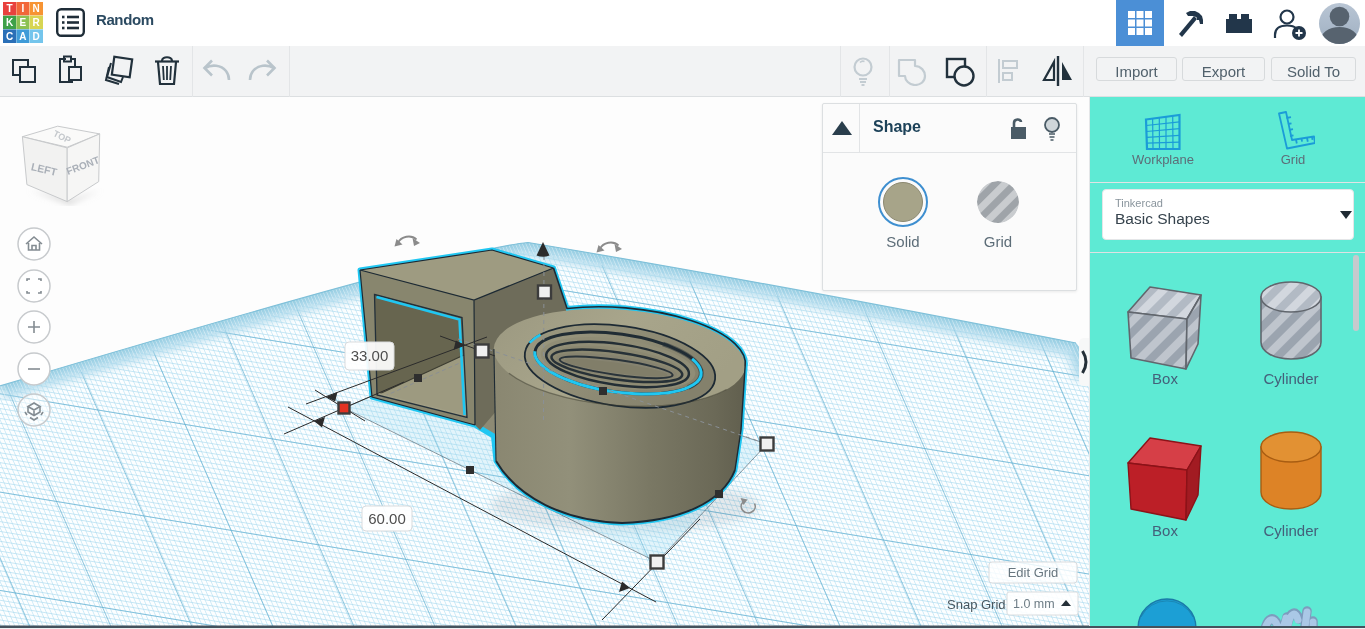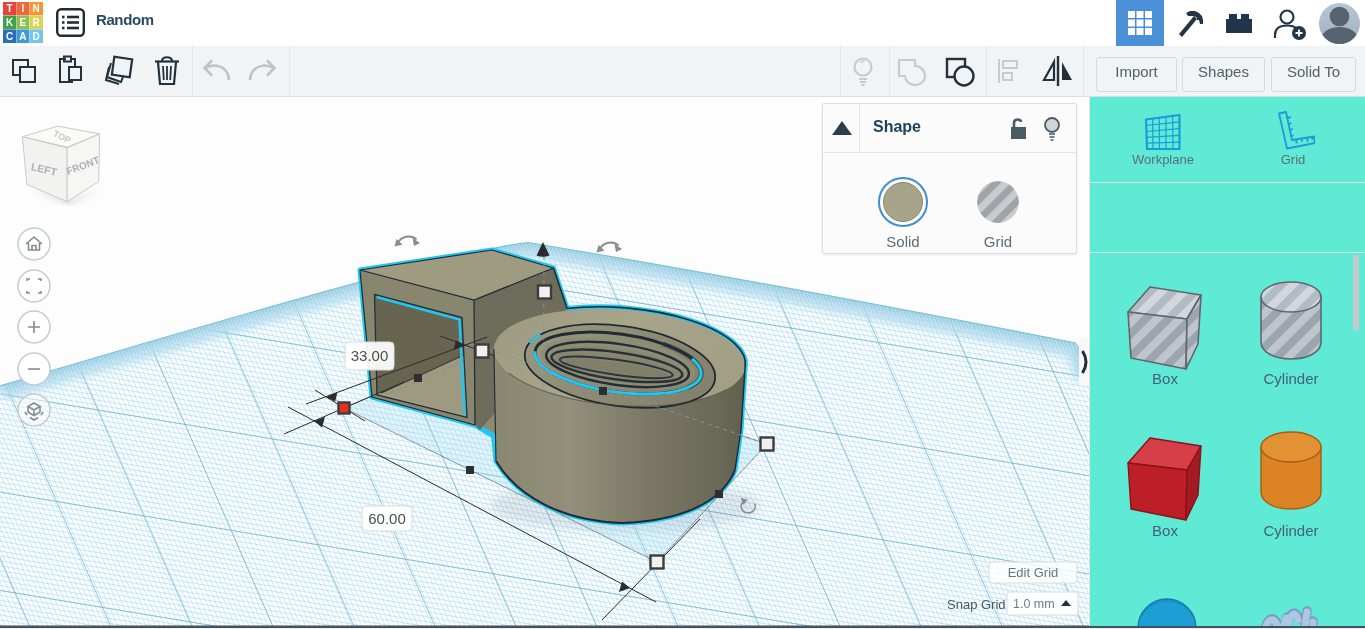--- a/index.html
+++ b/index.html
@@ -2,21 +2,21 @@
 <html><head>
 <meta charset="utf-8">
 <style>
   * { margin:0; padding:0; box-sizing:border-box; }
   html,body { width:1365px; height:629px; overflow:hidden; font-family:"Liberation Sans", sans-serif; background:#fff; }
   #stage { position:relative; width:1365px; height:629px; }
   .abs { position:absolute; }
   
   #header { position:absolute; left:0; top:0; width:1365px; height:46px; background:#fff; }
   #toolbar { position:absolute; left:0; top:46px; width:1365px; height:51px; background:#f2f3f4; border-bottom:1px solid #dcdfe1; }
-  .tbtn { position:absolute; top:11px; height:35px; border:1px solid #d7dadc; border-radius:3px; color:#51616c; font-size:15px; line-height:28px; text-align:center; }
+  .tbtn { position:absolute; top:11px; height:24px; border:1px solid #d7dadc; border-radius:3px; color:#51616c; font-size:15px; line-height:28px; text-align:center; }
   .sep { position:absolute; top:0; width:1px; height:51px; background:#e3e5e7; }
   
   #rpanel { position:absolute; left:1089px; top:97px; width:332px; height:532px; background:#5eead4; border-left:1px solid #e4e6e8; }
   .plabel { position:absolute; color:#5d6d78; font-size:15px; text-align:center; }
 </style>
 </head>
 <body>
 <div id="stage">
 
   <svg id="canvas" class="abs" style="left:0;top:0" width="1365" height="629" viewBox="0 0 1365 629">
@@ -381,25 +381,25 @@
       <rect x="7" y="15" width="9" height="7" fill="none" stroke="#c3ccd2" stroke-width="2"></rect>
     </svg>
     <div class="sep" style="left:986px"></div>
     <svg class="abs" style="left:1040px;top:10px" width="36" height="30" viewBox="0 0 36 30">
       <line x1="18" y1="0" x2="18" y2="30" stroke="#22313c" stroke-width="2.4"></line>
       <path d="M14,6 L14,24 L4,24 Z" fill="none" stroke="#22313c" stroke-width="2.2"></path>
       <path d="M22,6 L22,24 L32,24 Z" fill="#22313c"></path>
     </svg>
     <div class="sep" style="left:1083px"></div>
     <div class="tbtn" style="left:1096px;width:81px">Import</div>
-    <div class="tbtn" style="left:1182px;width:83px">Shapes</div>
+    <div class="tbtn" style="left:1182px;width:83px">Export</div>
     <div class="tbtn" style="left:1271px;width:85px">Solid To</div>
   </div>
 
-  <div class="abs" style="left:822px;top:103px;width:255px;height:151px;background:#fbfbfb;border:1px solid #dcdfe1;border-radius:2px;box-shadow:0 1px 3px rgba(0,0,0,0.08)">
+  <div class="abs" style="left:822px;top:103px;width:255px;height:188px;background:#fbfbfb;border:1px solid #dcdfe1;border-radius:2px;box-shadow:0 1px 3px rgba(0,0,0,0.08)">
     <div class="abs" style="left:0;top:0;width:37px;height:48px;border-right:1px solid #e2e4e6">
       <svg class="abs" style="left:9px;top:17px" width="20" height="14" viewBox="0 0 20 14">
           <path d="M10,0 L20,14 L0,14 Z" fill="#2a3e4c"></path>
         </svg>
     </div>
     <div class="abs" style="left:50px;top:14px;font-size:16px;font-weight:bold;color:#1d4259">Shape</div>
     <svg class="abs" style="left:185px;top:13px" width="22" height="24" viewBox="0 0 22 24">
       <rect x="3" y="10" width="15" height="12" fill="#4a5b66"></rect>
       <path d="M6,10 L6,6 C6,1.5 13,1.5 13,5" fill="none" stroke="#4a5b66" stroke-width="2.6"></path>
     </svg>
@@ -439,20 +439,27 @@
     <div class="plabel" style="left:32px;top:55px;width:82px;font-size:13px">Workplane</div>
     <svg class="abs" style="left:183px;top:13px" width="42" height="42" viewBox="0 0 42 42">
       <g stroke="#1b9cd8" stroke-width="1.8" fill="none" stroke-linejoin="round">
         <path d="M13,2 L19,30 L41,26.5 L42,33 L14,38.5 L6,3.5 Z"></path>
         <path d="M13.5,8 L18,7.2 M15,14 L18.5,13.4 M16,20 L20,19.2 M17,26 L20.5,25.3 M23,29.5 L23.8,33.5 M28.5,28.6 L29.1,31.6 M34,27.7 L34.8,31.7 M39,26.9 L39.5,29.9"></path>
       </g>
     </svg>
     <div class="plabel" style="left:173px;top:55px;width:60px;font-size:13px">Grid</div>
     <div class="abs" style="left:0;top:85px;width:276px;height:1px;background:#e1e3e5"></div>
 
+    <div class="abs" style="left:12px;top:92px;width:252px;height:51px;background:#fff;border:1px solid #e4e6e8;border-radius:4px">
+      <div class="abs" style="left:12px;top:7px;font-size:11px;color:#8a959d">Tinkercad</div>
+      <div class="abs" style="left:12px;top:20px;font-size:15.5px;color:#36434d">Basic Shapes</div>
+      <svg class="abs" style="left:237px;top:21px" width="12" height="8" viewBox="0 0 12 8">
+          <path d="M0,0 L12,0 L6,8 Z" fill="#1f2a33"></path>
+        </svg>
+    </div>
     <div class="abs" style="left:0;top:155px;width:276px;height:1px;background:#dfe1e3"></div>
 
     <div class="abs" style="left:263px;top:158px;width:6px;height:76px;background:#c6cacd;border-radius:3px"></div>
 
     <svg class="abs" style="left:1089px;top:97px;left:24px;top:180px" width="103" height="93" viewBox="0 0 103 93">
       <defs>
         <pattern id="stripeL" width="16" height="16" patternUnits="userSpaceOnUse" patternTransform="rotate(45)">
           <rect width="16" height="16" fill="#d2d7de"></rect>
             <rect width="8" height="16" fill="#b2bac4"></rect>
         </pattern>

